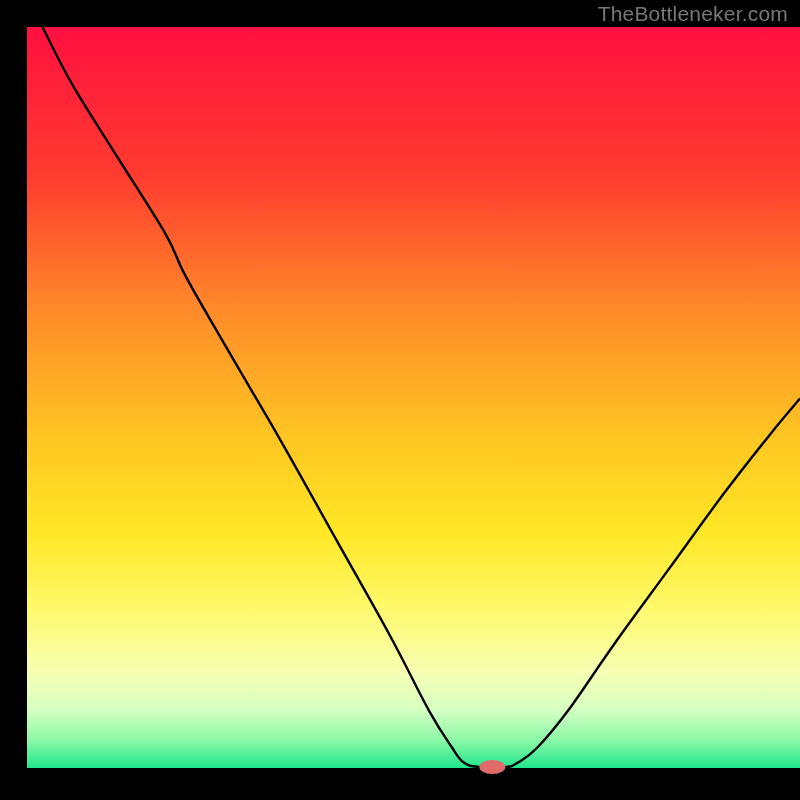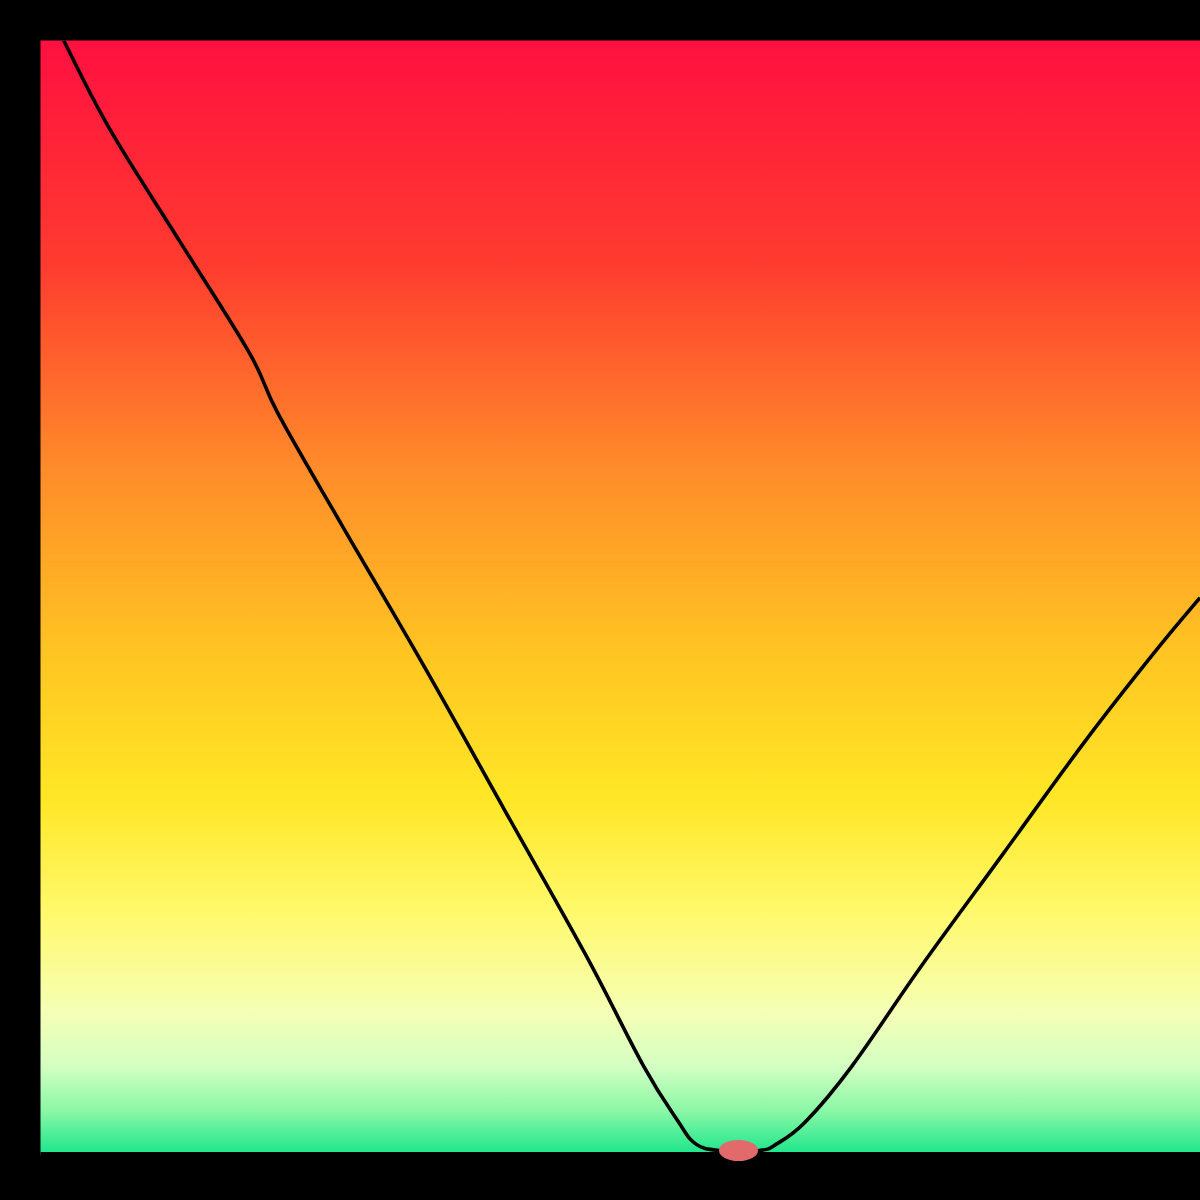--- a/index.html
+++ b/index.html
@@ -29,20 +29,21 @@
   svg {
     position: absolute;
     top: 0;
     left: 0;
   }
 </style>
 </head>
 <body>
 <div class="stage">
 
+  <div class="watermark">TheBottleneker.com</div>
 
   <svg id="chart-svg" width="800" height="800" viewBox="0 0 800 800">
     <defs>
       <linearGradient id="bg-grad" x1="0" y1="0" x2="0" y2="1">
           <stop offset="0%" stop-color="#ff1040"></stop>
           <stop offset="20%" stop-color="#ff3b2f"></stop>
           <stop offset="38%" stop-color="#ff8a2a"></stop>
           <stop offset="55%" stop-color="#ffc522"></stop>
           <stop offset="68%" stop-color="#ffe726"></stop>
           <stop offset="78%" stop-color="#fff96a"></stop>

